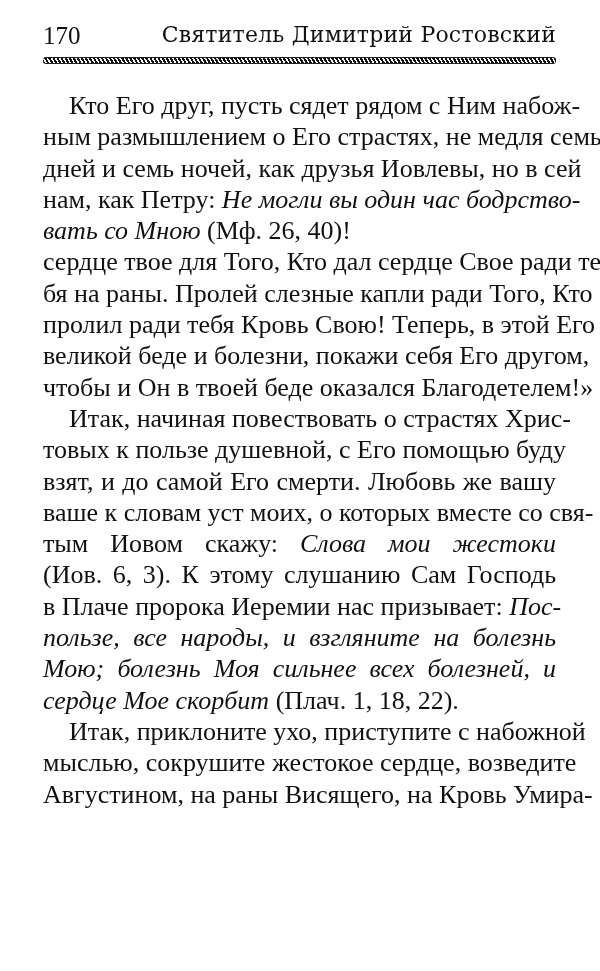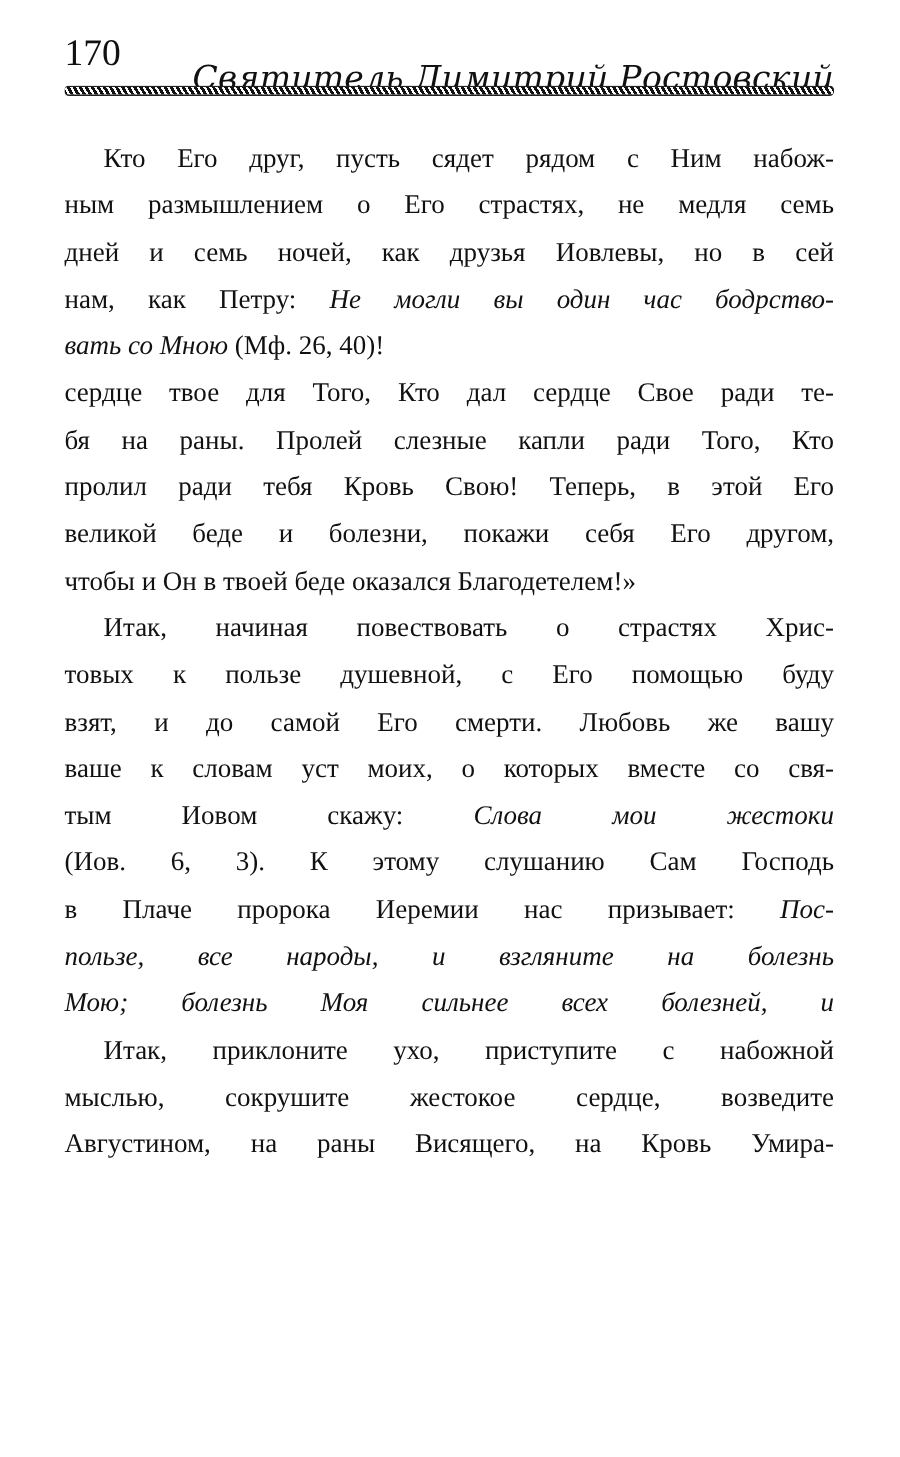--- a/index.html
+++ b/index.html
@@ -1,24 +1,24 @@
 <!DOCTYPE html>
 <html><head>
 <meta charset="utf-8">
 <style>
   html, body { margin:0; padding:0; background:#ffffff; }
   body { width:600px; height:971px; position:relative; overflow:hidden; color:#111; }
   .header { position:absolute; left:43px; top:20px; width:513px; height:40px; }
   .page-num { position:absolute; left:0; top:2px; font-family:"Liberation Serif", serif; font-size:25px; }
-  .running-title { position:absolute; right:0; top:20px; font-family:"DejaVu Serif", serif; font-style:italic; font-size:22px; letter-spacing:0.2px; }
+  .running-title { position:absolute; right:0; top:2px; font-family:"DejaVu Serif", serif; font-size:22px; letter-spacing:0.2px; }
   .rope { position:absolute; left:0; top:37px; width:513px; height:5px;
     background: repeating-linear-gradient(60deg, #111 0 2px, #fff 2px 3.5px);
     border-top:1px solid #222; border-bottom:1px solid #222; border-radius:3px; }
   .body-text { position:absolute; left:43px; top:90px; width:513px;
-    font-family:"Liberation Serif", serif; font-size:18px; line-height:31.3px; }
+    font-family:"Liberation Serif", serif; font-size:26px; line-height:31.3px; }
   .line { display:block; white-space:nowrap; text-align:justify; text-align-last:justify; height:31.3px; }
   .line.last { text-align-last:left; }
   .line.indent { padding-left:26px; }
   .it { font-style:italic; }
 </style>
 </head>
 <body>
 
 <div class="header">
   <span class="page-num">170</span>
@@ -39,16 +39,17 @@
     <span class="line last"><span>чтобы и Он в твоей беде оказался Благодетелем!»</span></span>
     <span class="line indent"><span>Итак, начиная повествовать о страстях Хрис-</span></span>
     <span class="line"><span>товых к пользе душевной, с Его помощью буду</span></span>
     <span class="line"><span>взят, и до самой Его смерти. Любовь же вашу</span></span>
     <span class="line"><span>ваше к словам уст моих, о которых вместе со свя-</span></span>
     <span class="line"><span>тым Иовом скажу: </span><span class="it">Слова мои жестоки</span></span>
     <span class="line"><span>(Иов. 6, 3). К этому слушанию Сам Господь</span></span>
     <span class="line"><span>в Плаче пророка Иеремии нас призывает: </span><span class="it">Пос-</span></span>
     <span class="line"><span class="it">пользе, все народы, и взгляните на болезнь</span></span>
     <span class="line"><span class="it">Мою; болезнь Моя сильнее всех болезней, и</span></span>
+    <span class="line last"><span class="it">сердце Мое скорбит</span><span> (Плач. 1, 18, 22).</span></span>
     <span class="line indent"><span>Итак, приклоните ухо, приступите с набожной</span></span>
     <span class="line"><span>мыслью, сокрушите жестокое сердце, возведите</span></span>
     <span class="line"><span>Августином, на раны Висящего, на Кровь Умира-</span></span>
   </div>
 
 </body></html>

